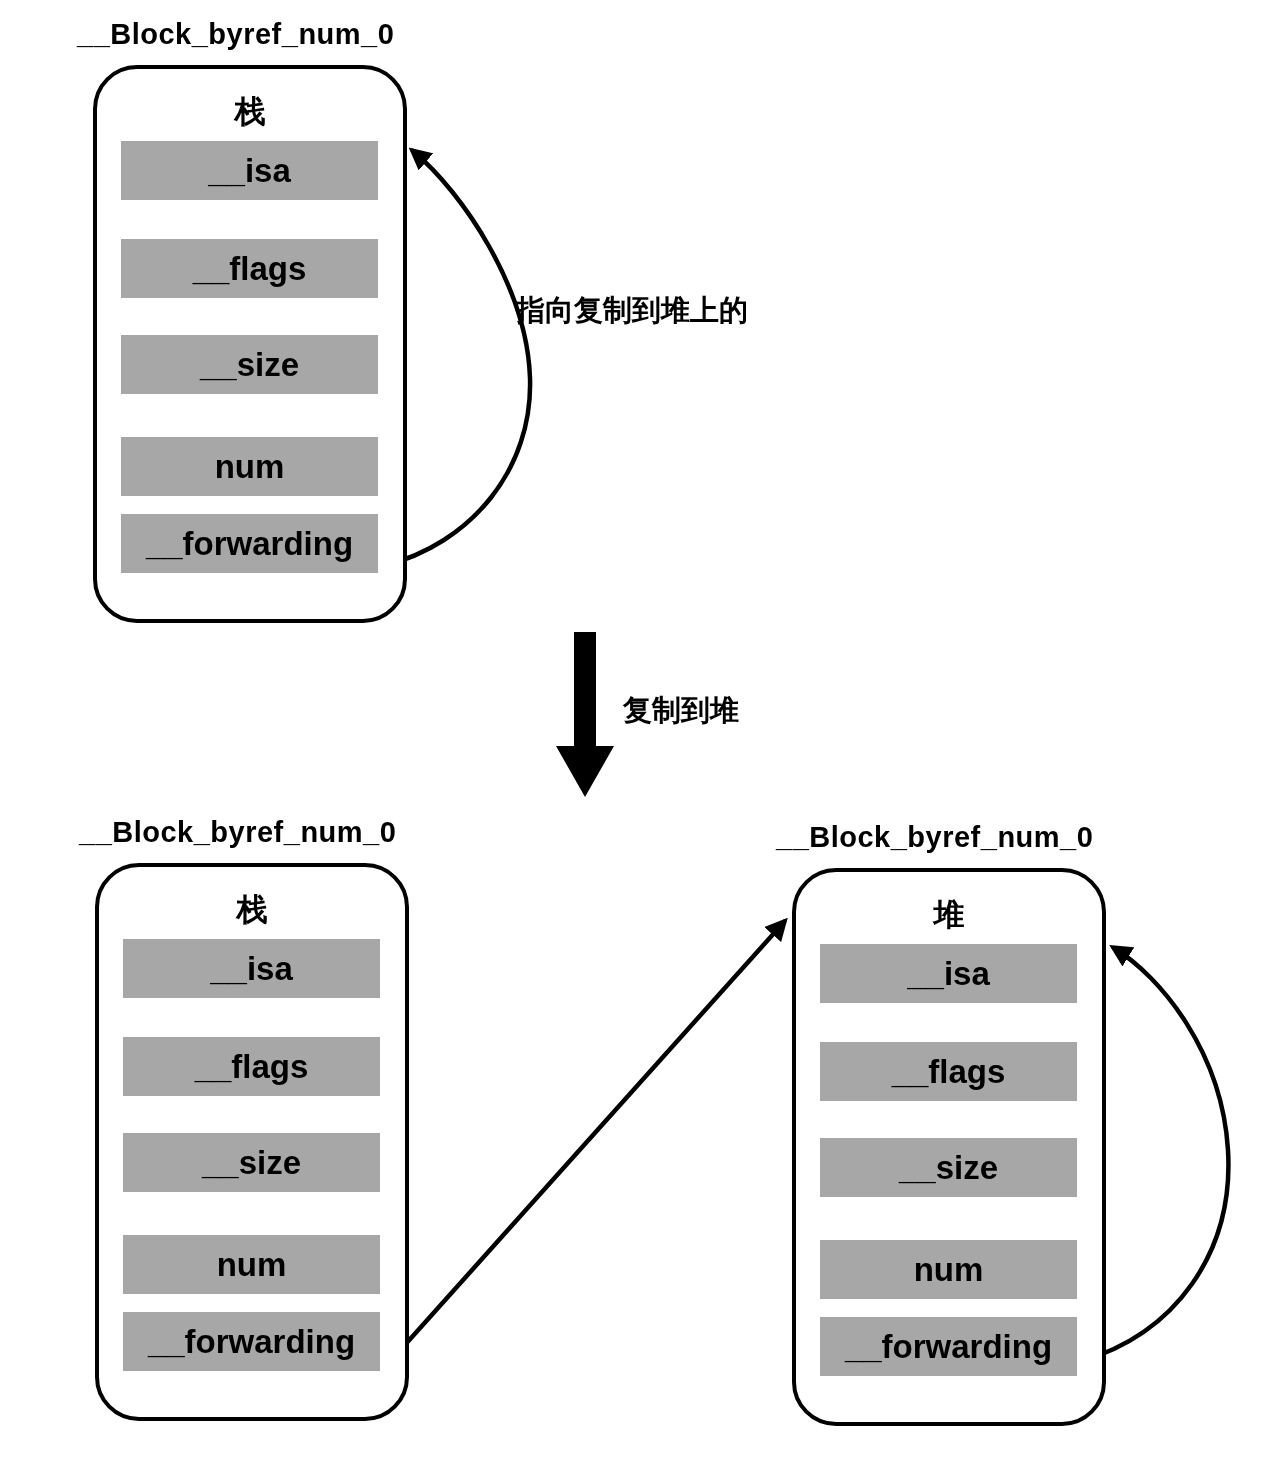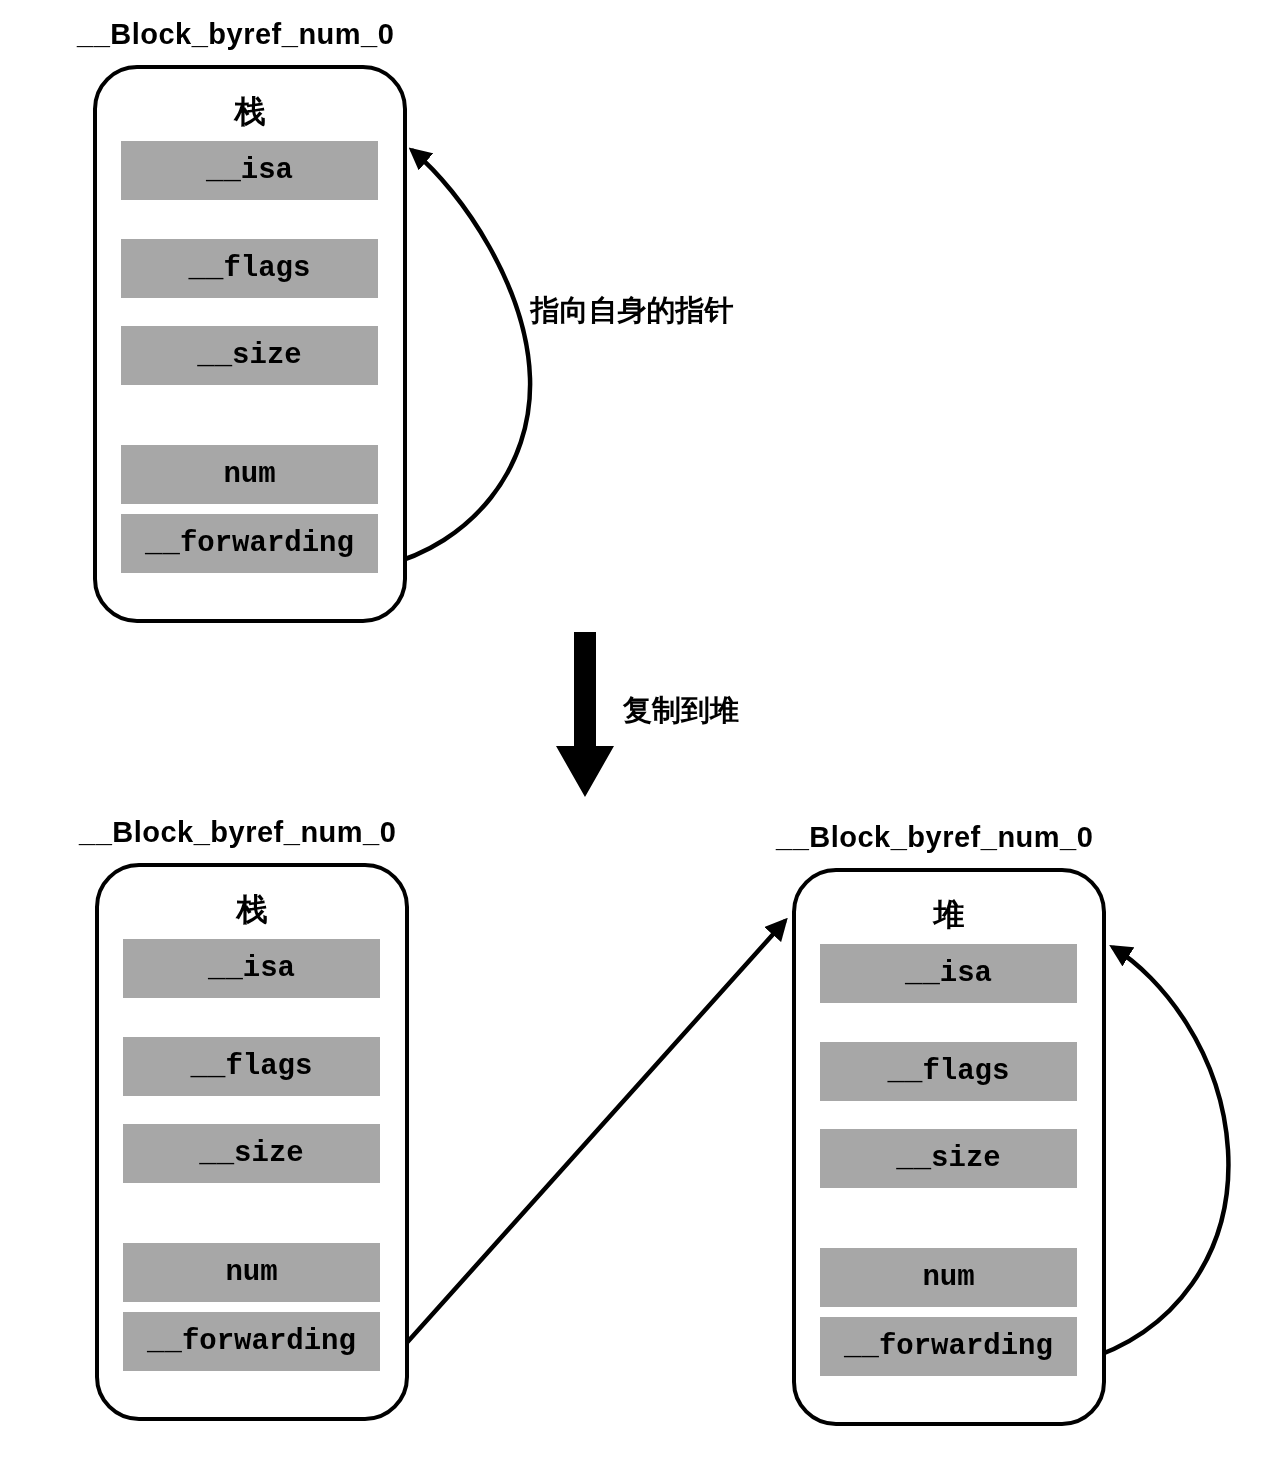--- a/index.html
+++ b/index.html
@@ -50,25 +50,24 @@
     font-weight:bold;
     line-height:32px;
   }
   .field{
     position:absolute;
     left:24px;
     width:257px;height:59px;
     background:var(--field-bg,#a7a7a7);
     text-align:center;
     line-height:59px;
-    font-size:29px;
+    font-size:33px;
     font-weight:bold;
-    font-family:Liberation Mono, monospace;
   }
-  .f0{top:72px}.f1{top:170px}.f2{top:257px}.f3{top:376px}.f4{top:445px}
+  .f0{top:72px}.f1{top:170px}.f2{top:266px}.f3{top:368px}.f4{top:445px}
   .arrow-label{
     position:absolute;
     text-align:center;
     font-size:29px;
     font-weight:bold;
     line-height:45px;
   }
   .multiline{ white-space:pre-line; }
 </style>
 </head>
@@ -111,18 +110,18 @@
   <div class="struct" style="left:792px;top:868px">
     <div class="struct-title">__Block_byref_num_0</div>
     <div class="region-label">堆</div>
     <div class="field f0">__isa</div>
     <div class="field f1">__flags</div>
     <div class="field f2">__size</div>
     <div class="field f3">num</div>
     <div class="field f4">__forwarding</div>
   </div>
 
-  <div class="arrow-label" style="left:507px;top:288px;width:250px">指向自身的指针</div>
+  <div class="arrow-label" style="left:507px;top:288px;width:250px">指向复制到堆上的</div>
 
   <div class="arrow-label" style="left:606px;top:688px;width:150px">复制到堆</div>
 
 
 </div>
 
 </body></html>

